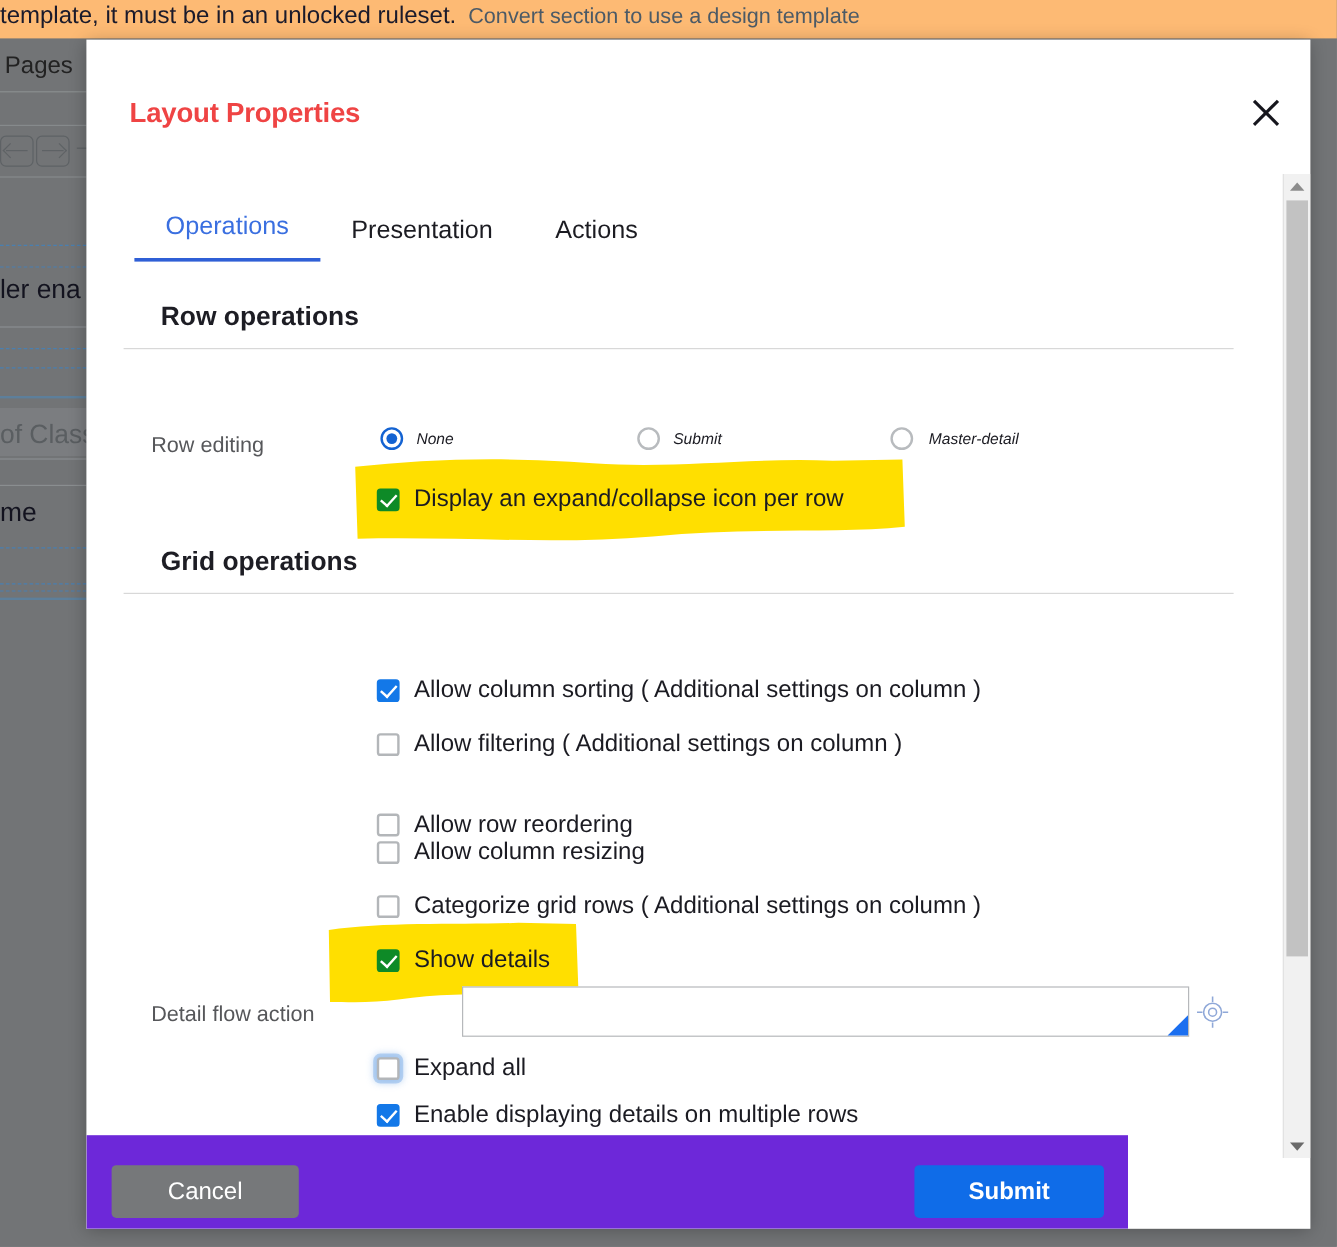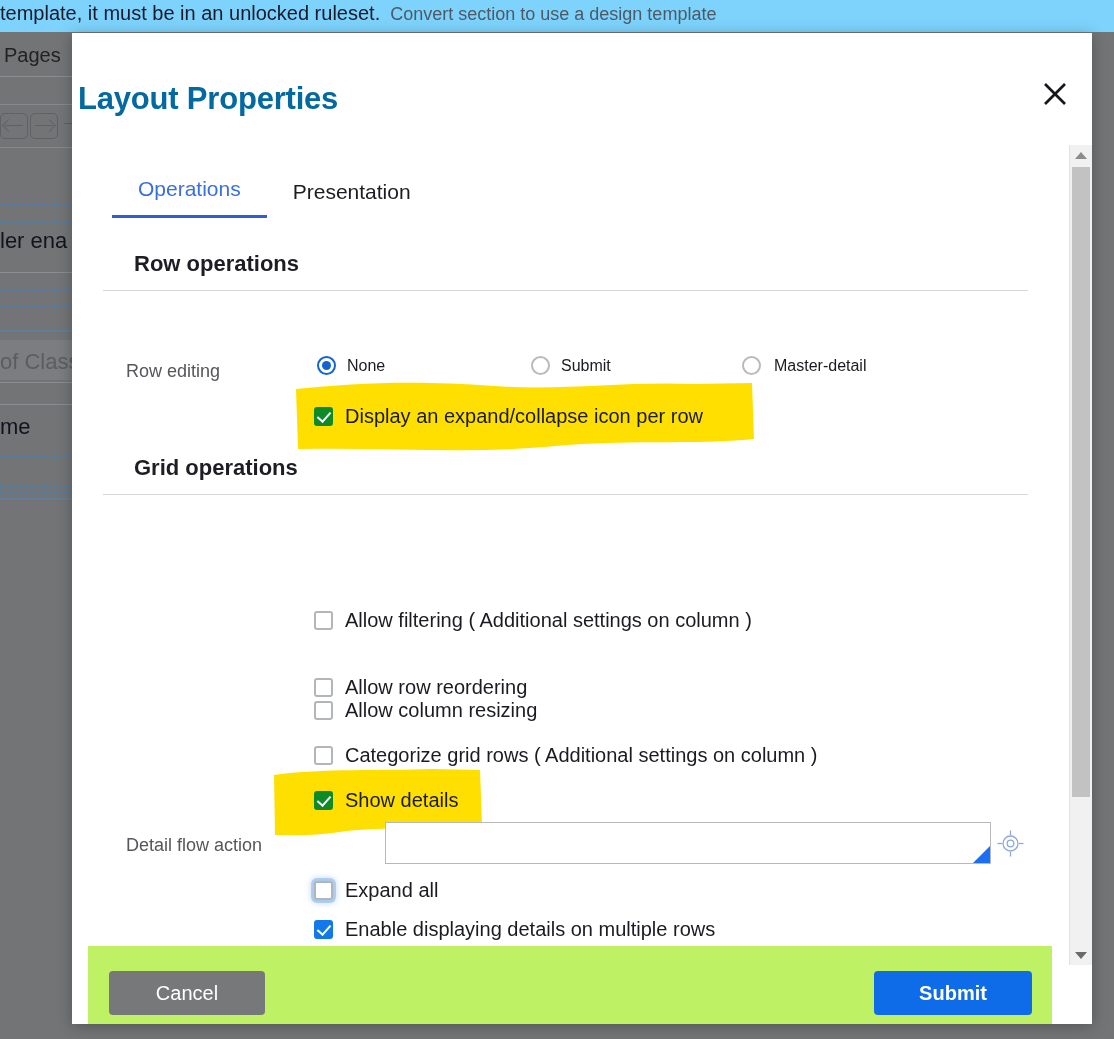--- a/index.html
+++ b/index.html
@@ -18,21 +18,21 @@
   
   #backdrop {
     position: absolute;
     inset: 0;
     background: #727476;
   }
   #backdrop-topbar {
     position: absolute;
     left: 0; top: 0;
     width: 1114px; height: 32px;
-    background: #7dd3fc;
+    background: #fdba74;
   }
   #backdrop-topbar-text {
     position: absolute;
     left: 0; top: 0;
     height: 32px;
     line-height: 26px;
     font-size: 20px;
     color: #1a1a2b;
     white-space: nowrap;
   }
@@ -126,24 +126,24 @@
   #modal {
     position: absolute;
     left: 72px; top: 33px;
     width: 1020px; height: 991px;
     background: #ffffff;
     box-shadow: 0 2px 14px rgba(0,0,0,0.28);
     overflow: hidden;
   }
   #modal-title {
     position: absolute;
-    left: 6px; top: 48px;
-    font-size: 31px;
+    left: 36px; top: 48px;
+    font-size: 23px;
     font-weight: bold;
-    color: #0369a1;
+    color: #ef4444;
     letter-spacing: -0.2px;
   }
   #close-btn {
     position: absolute;
     right: 20px; top: 44px;
     width: 34px; height: 34px;
     cursor: pointer;
   }
   #close-btn svg { display: block; }
 
@@ -220,22 +220,23 @@
   }
   .radio-dot.on::after {
     content: "";
     position: absolute;
     left: 3px; top: 3px;
     width: 9px; height: 9px;
     border-radius: 50%;
     background: #1463d2;
   }
   .radio-label {
-    font-size: 16px;
+    font-size: 13px;
     color: #1b1b22;
+    font-style: italic;
   }
 
   
   .check-item {
     position: absolute;
     display: flex;
     align-items: center;
     gap: 12px;
     cursor: pointer;
     white-space: nowrap;
@@ -315,23 +316,23 @@
     position: absolute;
     left: 925px; top: 797px;
     width: 27px; height: 27px;
     z-index: 4;
     cursor: pointer;
   }
 
   
   #footer {
     position: absolute;
-    left: 16px; bottom: 0;
-    width: 964px; height: 78px;
-    background: #bef264;
+    left: 0; bottom: 0;
+    width: 868px; height: 78px;
+    background: #6d28d9;
   }
   #cancel-button {
     position: absolute;
     left: 21px; top: 25px;
     width: 156px; height: 44px;
     background: #76787a;
     color: #fff;
     border: 0;
     border-radius: 4px;
     font-size: 20px;
@@ -437,20 +438,21 @@
   <div id="close-btn">
     <svg width="34" height="34" viewBox="0 0 34 34" aria-hidden="true">
       <line x1="7" y1="7" x2="27" y2="27" stroke="#16161d" stroke-width="2.6"></line>
       <line x1="27" y1="7" x2="7" y2="27" stroke="#16161d" stroke-width="2.6"></line>
     </svg>
   </div>
 
   <div id="tabs">
     <div class="tab active">Operations</div>
     <div class="tab">Presentation</div>
+    <div class="tab">Actions</div>
   </div>
 
   <div id="scrollbody">
 
     <div class="section-title" style="left:62px; top:108px;">Row operations</div>
     <div class="section-rule" style="top:147px;"></div>
 
     <div class="field-label" style="left:54px; top:218px;">Row editing</div>
 
     <div class="radio-item" style="left:245px; top:213px;">
@@ -471,20 +473,24 @@
     </svg>
 
     <div class="check-item" style="left:242px; top:262px;">
       <span class="cbox green"></span>
       <span class="check-label">Display an expand/collapse icon per row</span>
     </div>
 
     <div class="section-title" style="left:62px; top:312px;">Grid operations</div>
     <div class="section-rule" style="top:351px;"></div>
 
+    <div class="check-item" style="left:242px; top:421px;">
+      <span class="cbox on"></span>
+      <span class="check-label">Allow column sorting ( Additional settings on column )</span>
+    </div>
     <div class="check-item" style="left:242px; top:466px;">
       <span class="cbox"></span>
       <span class="check-label">Allow filtering ( Additional settings on column )</span>
     </div>
     <div class="check-item" style="left:242px; top:533px;align-items:center;">
       <span class="cbox"></span>
       <span class="check-label">Allow row reordering</span>
     </div>
     <div class="check-item" style="left:242px; top:556px;">
       <span class="cbox"></span>

